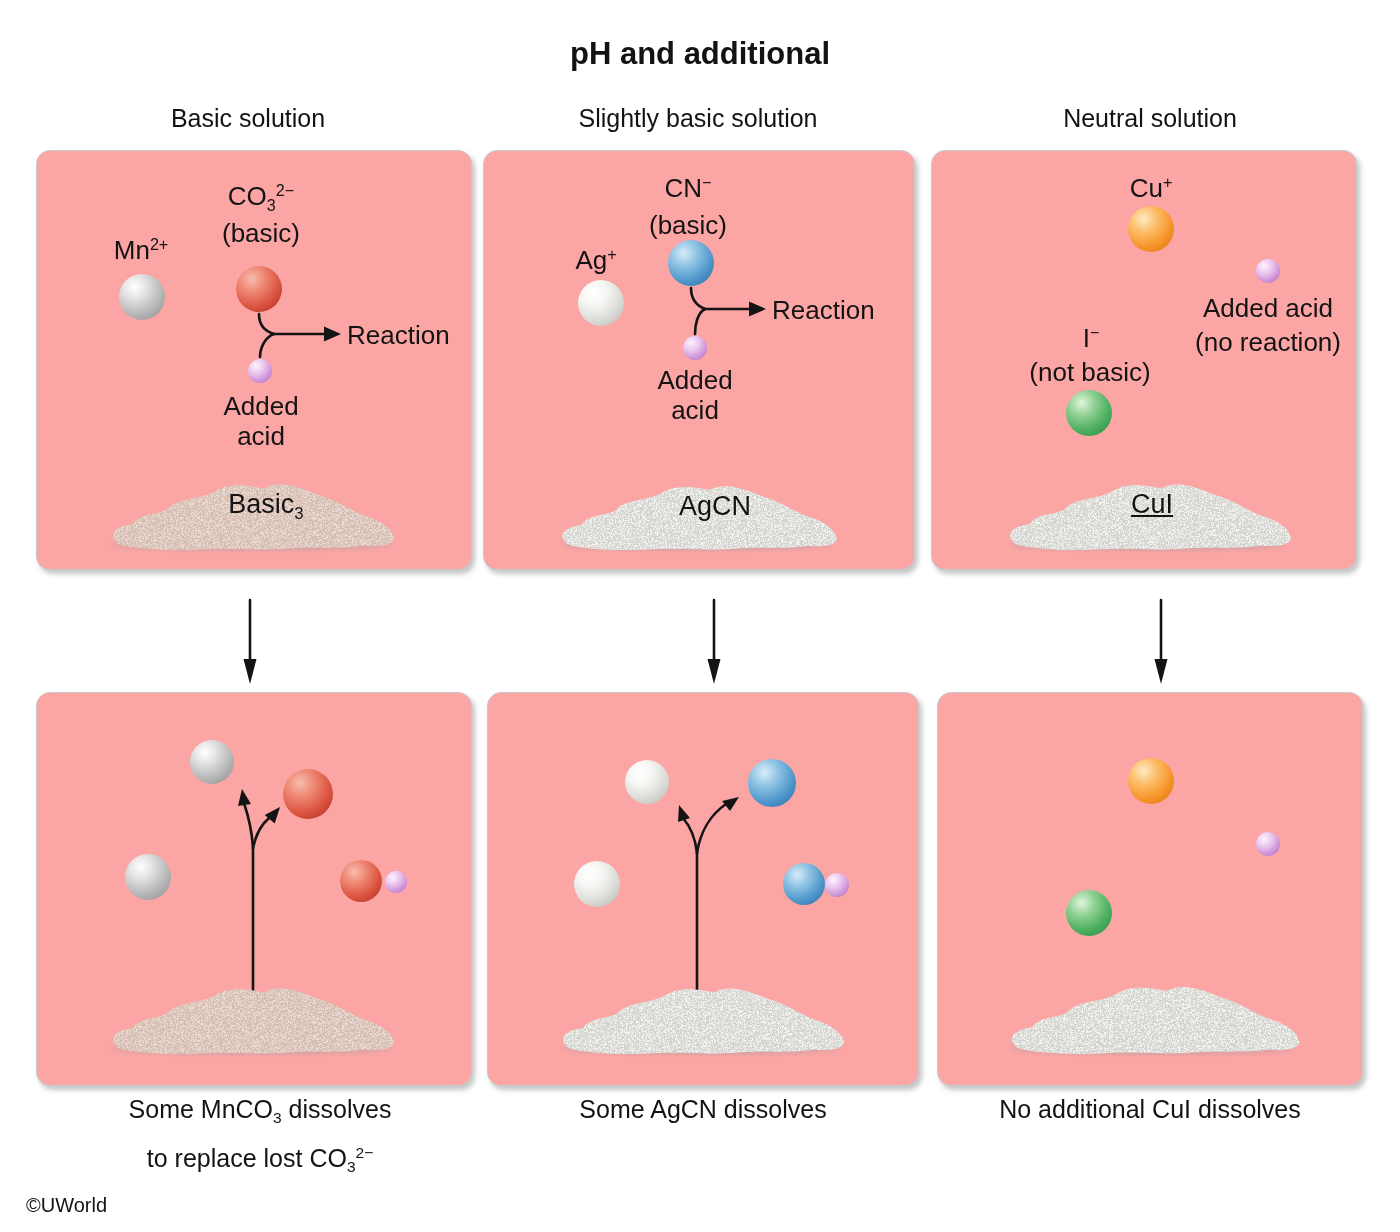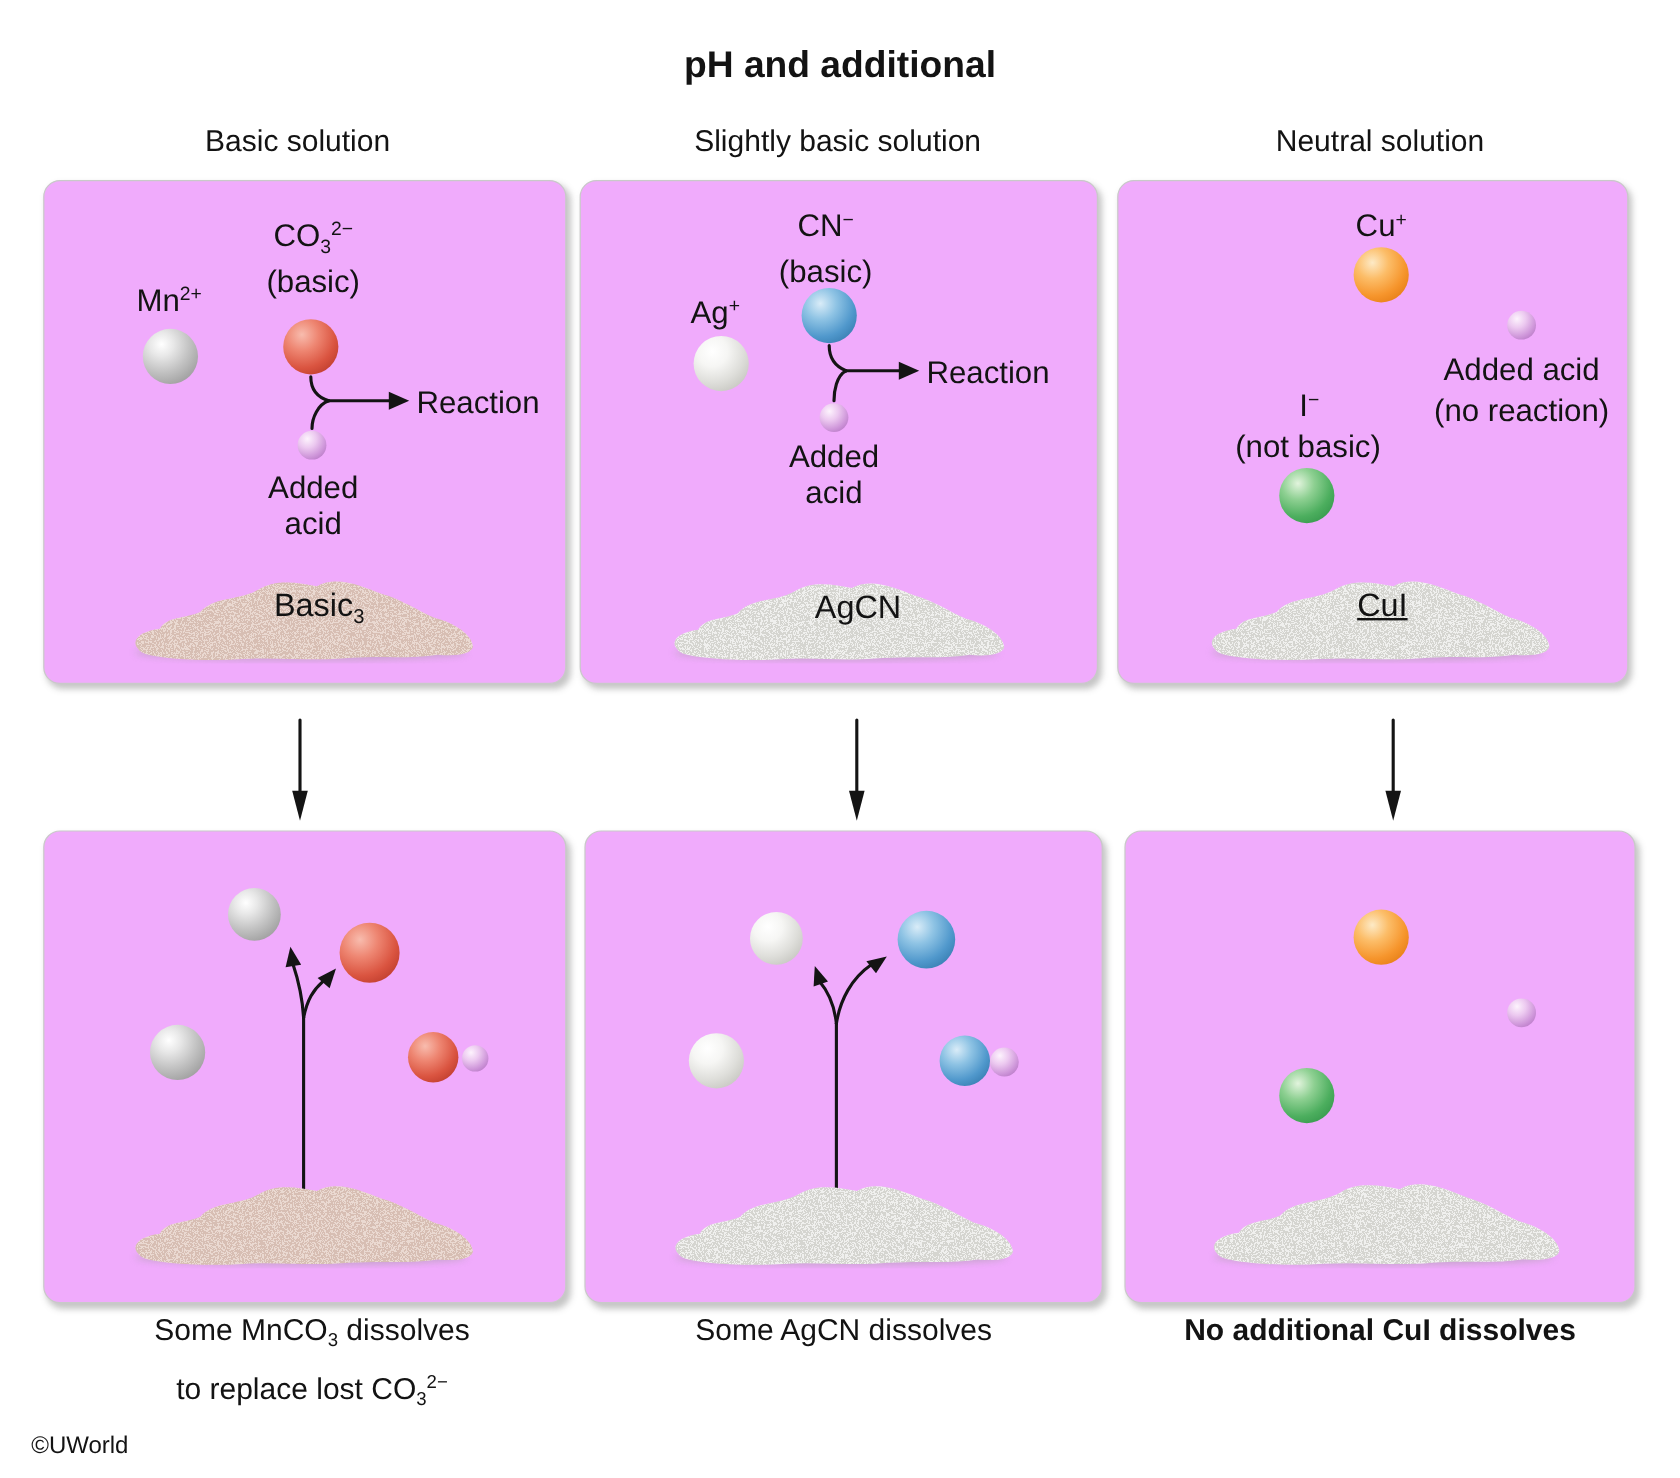--- a/index.html
+++ b/index.html
@@ -5,21 +5,21 @@
   html,body { margin:0; padding:0; background:#ffffff; }
   #stage {
     position:relative; width:1400px; height:1232px; background:#ffffff;
     font-family:"Liberation Sans", sans-serif; color:#131313; overflow:hidden;
   }
   .abs { position:absolute; }
   .ctr { transform:translateX(-50%); text-align:center; }
   .title { font-size:31px; font-weight:bold; white-space:nowrap; }
   .colhead { font-size:25px; white-space:nowrap;text-align:center; }
   .panel {
-    position:absolute; background:#f0abfc; border:1.6px solid #c9c9c9;
+    position:absolute; background:#fca5a5; border:1.6px solid #c9c9c9;
     border-radius:14px; box-shadow:3px 4px 5px rgba(90,90,90,0.35);
   }
   .label { font-size:26px; line-height:34px; white-space:nowrap; }
   .small-label { font-size:26px; line-height:30px; white-space:nowrap; }
   .sup { font-size:0.62em; position:relative; top:-0.55em; }
   .sub { font-size:0.62em; position:relative; top:0.35em; }
   .sphere { position:absolute; border-radius:50%; }
   .s-gray   { background:radial-gradient(circle at 34% 28%, #ffffff 0%, #e8e8e8 22%, #c2c2c2 52%, #9e9e9e 82%, #8f8f8f 100%); }
   .s-white  { background:radial-gradient(circle at 34% 28%, #ffffff 0%, #f6f6f4 28%, #dededa 58%, #c2c2bc 88%); }
   .s-red    { background:radial-gradient(circle at 34% 28%, #f8bcae 0%, #ee8672 30%, #da5440 62%, #b53527 92%); }
@@ -205,18 +205,18 @@
     </svg>
   </div>
 
   <div class="abs ctr caption" style="left:260px; top:1094px;">
     <div class="cline"><span>Some MnCO</span><span class="sub">3</span><span> dissolves</span></div>
     <div class="cline"><span>to replace lost CO</span><span class="sub">3</span><span class="sup">2−</span></div>
   </div>
   <div class="abs ctr caption" style="left:703px; top:1094px;text-align:center;">
     <div class="cline"><span>Some AgCN dissolves</span></div>
   </div>
-  <div class="abs ctr caption" style="left:1150px; top:1094px;font-weight:bold;">
+  <div class="abs ctr caption" style="left:1150px; top:1094px;">
     <div class="cline"><span>No additional CuI dissolves</span></div>
   </div>
 
   <div class="abs copyright" style="left:26px; top:1194px;">©UWorld</div>
 </div>
 
 </body></html>

